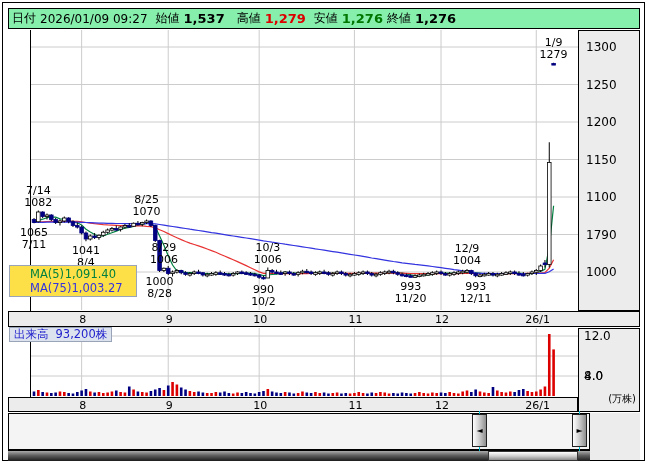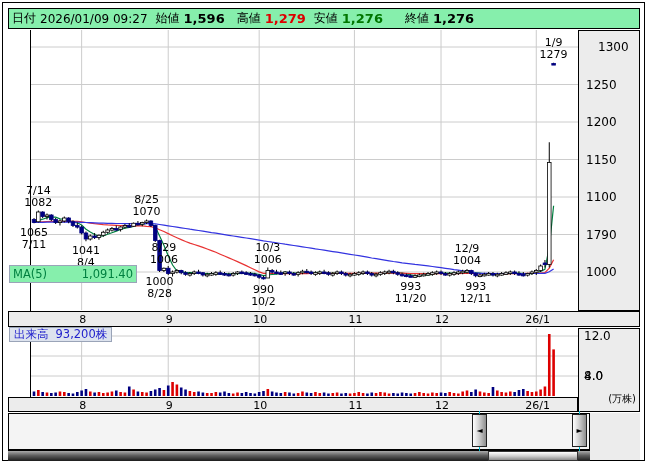--- a/index.html
+++ b/index.html
@@ -18,22 +18,22 @@
   .info-bar .lbl:first-child{margin-left:3px;}
   .info-bar .val{font-weight:bold;font-size:13px;margin-left:4px;}
   .info-bar .val.plain{font-weight:normal;font-size:12px;}
   .panel{
     position:absolute;background:#ececec;border:1px solid #000;box-sizing:border-box;
   }
   .tick{position:absolute;font-size:12px;color:#000;white-space:nowrap;}
   svg{position:absolute;left:0;top:0;}
   .ma-legend{
     position:absolute;left:9px;top:265px;width:128px;
-    background:#86efac;border:1px solid #9aa4b8;box-sizing:border-box;
-    padding:1px 3px;z-index:5;
+    background:#fde047;border:1px solid #9aa4b8;box-sizing:border-box;
+    padding:1px 20px;z-index:5;
   }
   .ma-row{display:flex;justify-content:space-between;font-size:11.5px;line-height:14px;}
   .vol-legend{
     position:absolute;left:9px;top:327px;background:#dde3ee;border:1px solid #9aa4b8;
     padding:0 4px;line-height:13px;font-size:11.5px;color:#2222cc;z-index:5;white-space:nowrap;
   }
   .vol-legend .v{margin-left:7px;}
   .strip{position:absolute;background:#ececec;border:1px solid #000;box-sizing:border-box;}
   .strip .mlabel{position:absolute;top:1px;font-size:11px;}
   .navigator{position:absolute;left:8px;top:413px;width:582px;height:37px;border:1px solid #000;background:#f4f4f4;box-sizing:border-box;}
@@ -485,31 +485,31 @@
     <path d="M8,441 L25,440 L40,439 L55,438 L70,438 L85,437 L100,437 L115,436 L130,436 L145,435 L160,435 L175,434 L190,434 L205,434 L220,433 L235,432 L248,431 L258,429 L268,427 L278,424 L286,422 L293,420 L299,420 L303,423 L307,421 L312,422 L318,425 L325,429 L333,432 L342,434 L352,436 L362,437 L372,438 L382,439 L392,440 L402,440 L410,440 L417,438 L422,441 L430,441 L440,441 L450,442 L460,441 L468,442 L476,442 L484,443 L492,443 L500,444 L508,443 L514,442 L520,444 L526,443 L532,444 L538,443 L544,441 L550,444 L556,444 L564,444 L572,444 L580,443 L586,444 L590,444 L590,449 L8,449 Z" fill="#aab4e8" stroke="none" clip-path="url(#selclip)"></path>
     <polyline points="8,441 25,440 40,439 55,438 70,438 85,437 100,437 115,436 130,436 145,435 160,435 175,434 190,434 205,434 220,433 235,432 248,431 258,429 268,427 278,424 286,422 293,420 299,420 303,423 307,421 312,422 318,425 325,429 333,432 342,434 352,436 362,437 372,438 382,439 392,440 402,440 410,440 417,438 422,441 430,441 440,441 450,442 460,441 468,442 476,442 484,443 492,443 500,444 508,443 514,442 520,444 526,443 532,444 538,443 544,441 550,444 556,444 564,444 572,444 580,443 586,444 590,444" fill="none" stroke="#7d88cc" stroke-width="1" clip-path="url(#selclip)"></polyline>
     <text x="205" y="447" text-anchor="middle" font-size="11px" fill="#222">24</text>
     <text x="392" y="447" text-anchor="middle" font-size="11px" fill="#222">25</text>
   </svg>
 
 <div class="info-bar">
   <span class="lbl">日付</span>
   <span class="val plain">2026/01/09 09:27</span>
   <span class="lbl">始値</span>
-  <span class="val">1,596</span>
+  <span class="val">1,537</span>
   <span class="lbl" style="margin-left:12px">高値</span>
   <span class="val" style="color:#dd0000">1,279</span>
   <span class="lbl" style="">安値</span>
   <span class="val" style="color:#007700">1,276</span>
-  <span class="lbl" style="margin-left:22px">終値</span>
+  <span class="lbl" style="margin-left:4px">終値</span>
   <span class="val">1,276</span>
 </div>
 
 <div class="panel" id="price-axis" style="left:578px;top:30px;width:62px;height:281px;">
-    <span class="tick" style="left:19px;top:9px;text-align:right;">1300</span>
+    <span class="tick" style="left:7px;top:9px;text-align:right;">1300</span>
     <span class="tick" style="left:7px;top:46.5px;">1250</span>
     <span class="tick" style="left:7px;top:84px;">1200</span>
     <span class="tick" style="left:7px;top:121.5px;">1150</span>
     <span class="tick" style="left:7px;top:159px;">1100</span>
     <span class="tick" style="left:7px;top:196.5px;">1790</span>
     <span class="tick" style="left:7px;top:234px;">1000</span>
   </div>
 
 <div class="strip" id="month-strip-1" style="left:8px;top:311px;width:632px;height:16px;">
     <span class="mlabel" style="left:61.629999999999995px;width:24px;text-align:center;">8</span>
@@ -533,20 +533,24 @@
     <span class="mlabel" style="left:239.15999999999997px;width:24px;text-align:center;">10</span>
     <span class="mlabel" style="left:334.42px;width:24px;text-align:center;">11</span>
     <span class="mlabel" style="left:421.02px;width:24px;text-align:center;">12</span>
     <span class="mlabel" style="left:516.28px;width:24px;text-align:center;">26/1</span>
   </div>
 
 <div class="ma-legend" id="ma-legend">
     <div class="ma-row" style="color: rgb(0, 128, 64);">
       <span>MA(5)</span>
       <span>1,091.40</span>
+    </div>
+    <div class="ma-row" style="color: rgb(51, 51, 224);">
+      <span>MA(75)</span>
+      <span>1,003.27</span>
     </div>
   </div>
 
 <div class="vol-legend">
   <span>出来高</span><span class="v">93,200株</span>
 </div>
 
 <div class="navigator"></div>
 <div class="cyan-line" style="left:479px;"></div>
 <div class="cyan-line" style="left:579px;"></div>

